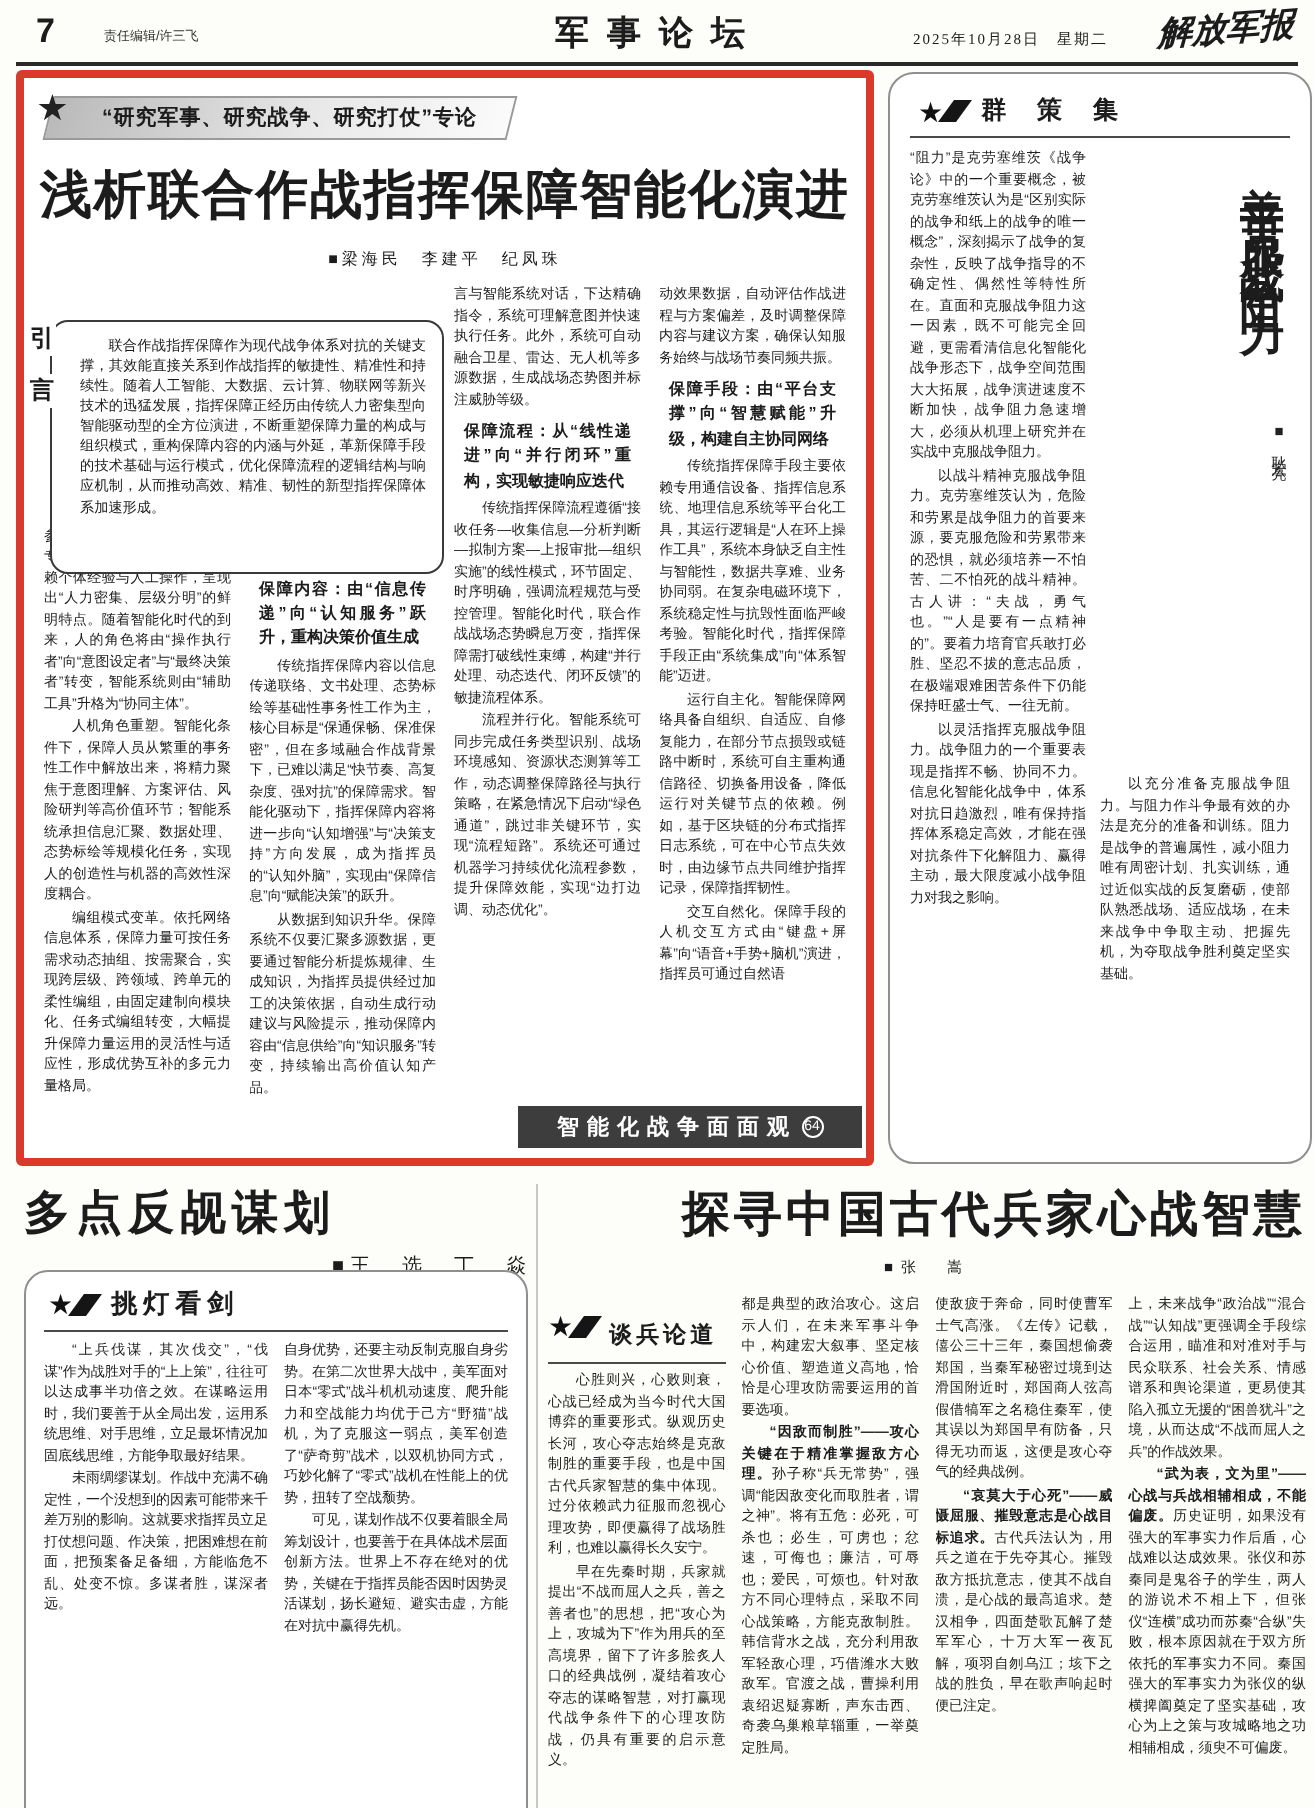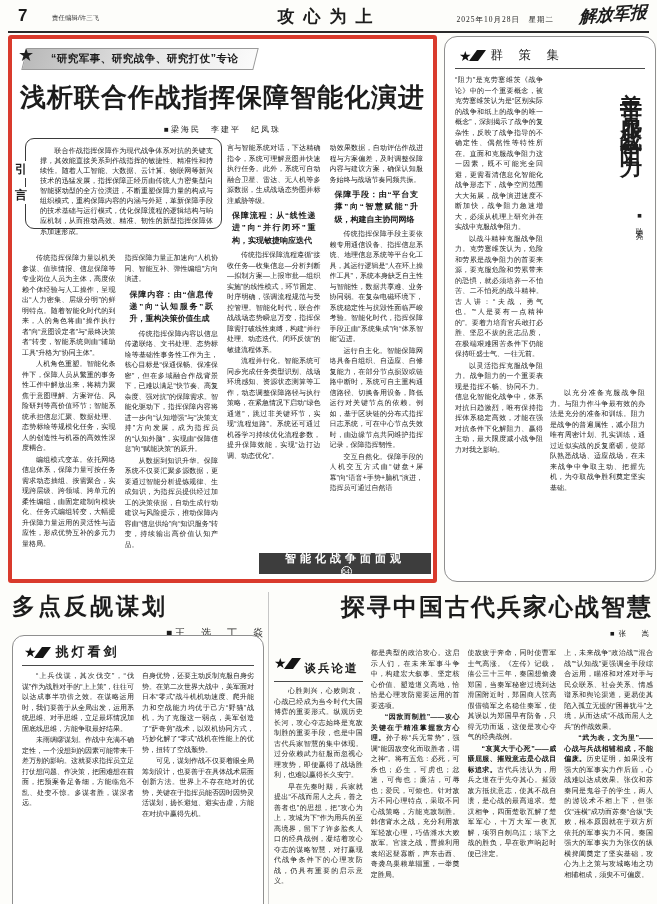--- a/index.html
+++ b/index.html
@@ -32,37 +32,37 @@
   .colbanner { position:absolute; left:12px; top:9px; height:22px; display:flex; align-items:center;
                padding:0 16px 0 26px; background:linear-gradient(100deg,#b9b9b9,#e7e7e7 55%,#fbfbfb);
                transform:skewX(-14deg); border:1px solid #9a9a9a; }
   .colbanner .txt { transform:skewX(14deg); font-size:10.5px; font-weight:900; letter-spacing:0.5px; white-space:nowrap; }
   .colbanner .bstar { position:absolute; left:-8px; top:-5px; transform:skewX(14deg); font-size:18px; color:#222; }
   .mhead { position:absolute; left:0; right:0; top:41px; text-align:center; font-size:26px; font-weight:900; letter-spacing:1px; }
   .mby { position:absolute; left:0; right:0; top:85px; text-align:center; font-size:8px; letter-spacing:2px; }
   .mbody { position:absolute; left:10px; right:10px; top:104px; bottom:8px; display:flex; gap:9px; }
   .mcol { flex:1; overflow:hidden; }
   .mcol.pad { padding-top:110px; }
-  .introbox { position:absolute; left:13px; top:99px; width:197px; height:91px;
+  .introbox { position:absolute; left:13px; top:121px; width:197px; height:127px;
               border:1.3px solid #3a3a3a; border-radius:9px; padding:7px 8px 9px 14px;
               font-size:7.1px; line-height:1.42; background:#fff; z-index:2; }
   .introbox p { text-indent:2em; text-align:justify; }
   .intro-tabs { position:absolute; left:2px; top:122px; z-index:3; width:14px; text-align:center; }
   .intro-tabs span { display:block; font-size:12px; font-weight:900; background:#fff; margin-bottom:9px; }
   .warbanner { position:absolute; left:247px; top:514px; width:172px; height:21px; background:#3d3d3d;
                color:#fff; display:flex; align-items:center; justify-content:center;
-               font-size:11px; font-weight:bold; letter-spacing:4px; z-index:2;flex-direction:column; }
+               font-size:11px; font-weight:bold; letter-spacing:4px; z-index:2; }
   .warbanner .cnum { display:inline-block; width:11px; height:11px; line-height:10px; font-size:7px; letter-spacing:0;
                      border:1px solid #fff; border-radius:50%; text-align:center; margin-left:2px; font-weight:normal; }
   
   .sidebox { position:absolute; left:444px; top:36px; width:212px; height:546px;
              border:1.5px solid #8f8f8f; border-radius:13px; background:#fff; padding:9px 10px 8px; }
   .sidehead { position:relative; display:flex; align-items:center; gap:2px; padding:1px 0 4px 4px;
               border-bottom:1.5px solid #4a4a4a; margin-bottom:6px; }
-  .sidehead .lbl { font-size:12.5px; font-weight:400; letter-spacing:6px; }
+  .sidehead .lbl { font-size:12.5px; font-weight:700; letter-spacing:6px; }
   .sidecontent { display:flex; gap:7px; height:calc(100% - 32px); }
   .sideleft { flex:1; overflow:hidden; }
   .sideright { width:95px; display:flex; flex-direction:column; }
   .vtitlewrap { height:308px; writing-mode:vertical-rl; display:flex; justify-content:flex-start; }
   .vtitle { font-size:22px; font-weight:900; letter-spacing:9px; line-height:1.3; }
   .vauthor { font-size:7.5px; padding-top:64px; letter-spacing:2px; margin-left:2px; color:#222; }
   .sidertext { flex:1; overflow:hidden; margin-top:5px; }
   
   .blart { position:absolute; left:12px; top:591px; width:254px; bottom:0; }
   .blhead { font-size:23px; font-weight:900; letter-spacing:3px; }
@@ -71,35 +71,35 @@
            border:1.5px solid #8f8f8f; border-radius:12px; padding:7px 9px; background:#fff; }
   .blcolhead { display:flex; align-items:center; gap:2px; padding:0 0 4px 2px; margin-bottom:5px;
                border-bottom:1.5px solid #4a4a4a; }
   .blcolhead .lbl { font-size:13px; font-weight:700; letter-spacing:3px; }
   .blcols { display:flex; gap:8px; height:calc(100% - 30px); }
   .blcol { flex:1; overflow:hidden; }
   
   .vdivider { position:absolute; left:268px; top:592px; bottom:0; width:1px; background:#c7c7c7; }
   .brart { position:absolute; left:274px; top:591px; right:4px; bottom:0; }
   .brhead { text-align:right; font-size:24px; font-weight:900; letter-spacing:2px; }
-  .brby { text-align:right; font-size:7.5px; letter-spacing:4px; margin-top:6px; }
+  .brby { text-align:center; font-size:7.5px; letter-spacing:4px; margin-top:6px; }
   .brbody { position:absolute; left:0; right:0; top:57px; bottom:0; display:flex; gap:8px; }
   .brcol { flex:1; overflow:hidden; }
   .brcolhead { display:flex; align-items:center; gap:1px; padding:1px 0 4px 0; margin-bottom:4px;
                border-bottom:1.5px solid #4a4a4a; }
   .brcolhead .lbl { font-size:11.5px; font-weight:900; letter-spacing:2px;margin-top:11px; }
   .lead { font-weight:900; }
 </style>
 </head>
 <body>
 
 <div class="phead">
   <div class="pnum">7</div>
   <div class="peditor">责任编辑/许三飞</div>
-  <div class="psection">攻心为上</div>
+  <div class="psection">军事论坛</div>
   <div class="pdate"><span>2025年10月28日</span>　<span>星期二</span></div>
   <div class="pmast">解放军报</div>
 </div>
 <div class="phrule"></div>
 
 <div class="mainbox">
   <div class="colbanner">
     <span class="bstar">★</span>
     <span class="txt">“研究军事、研究战争、研究打仗”专论</span>
   </div>

